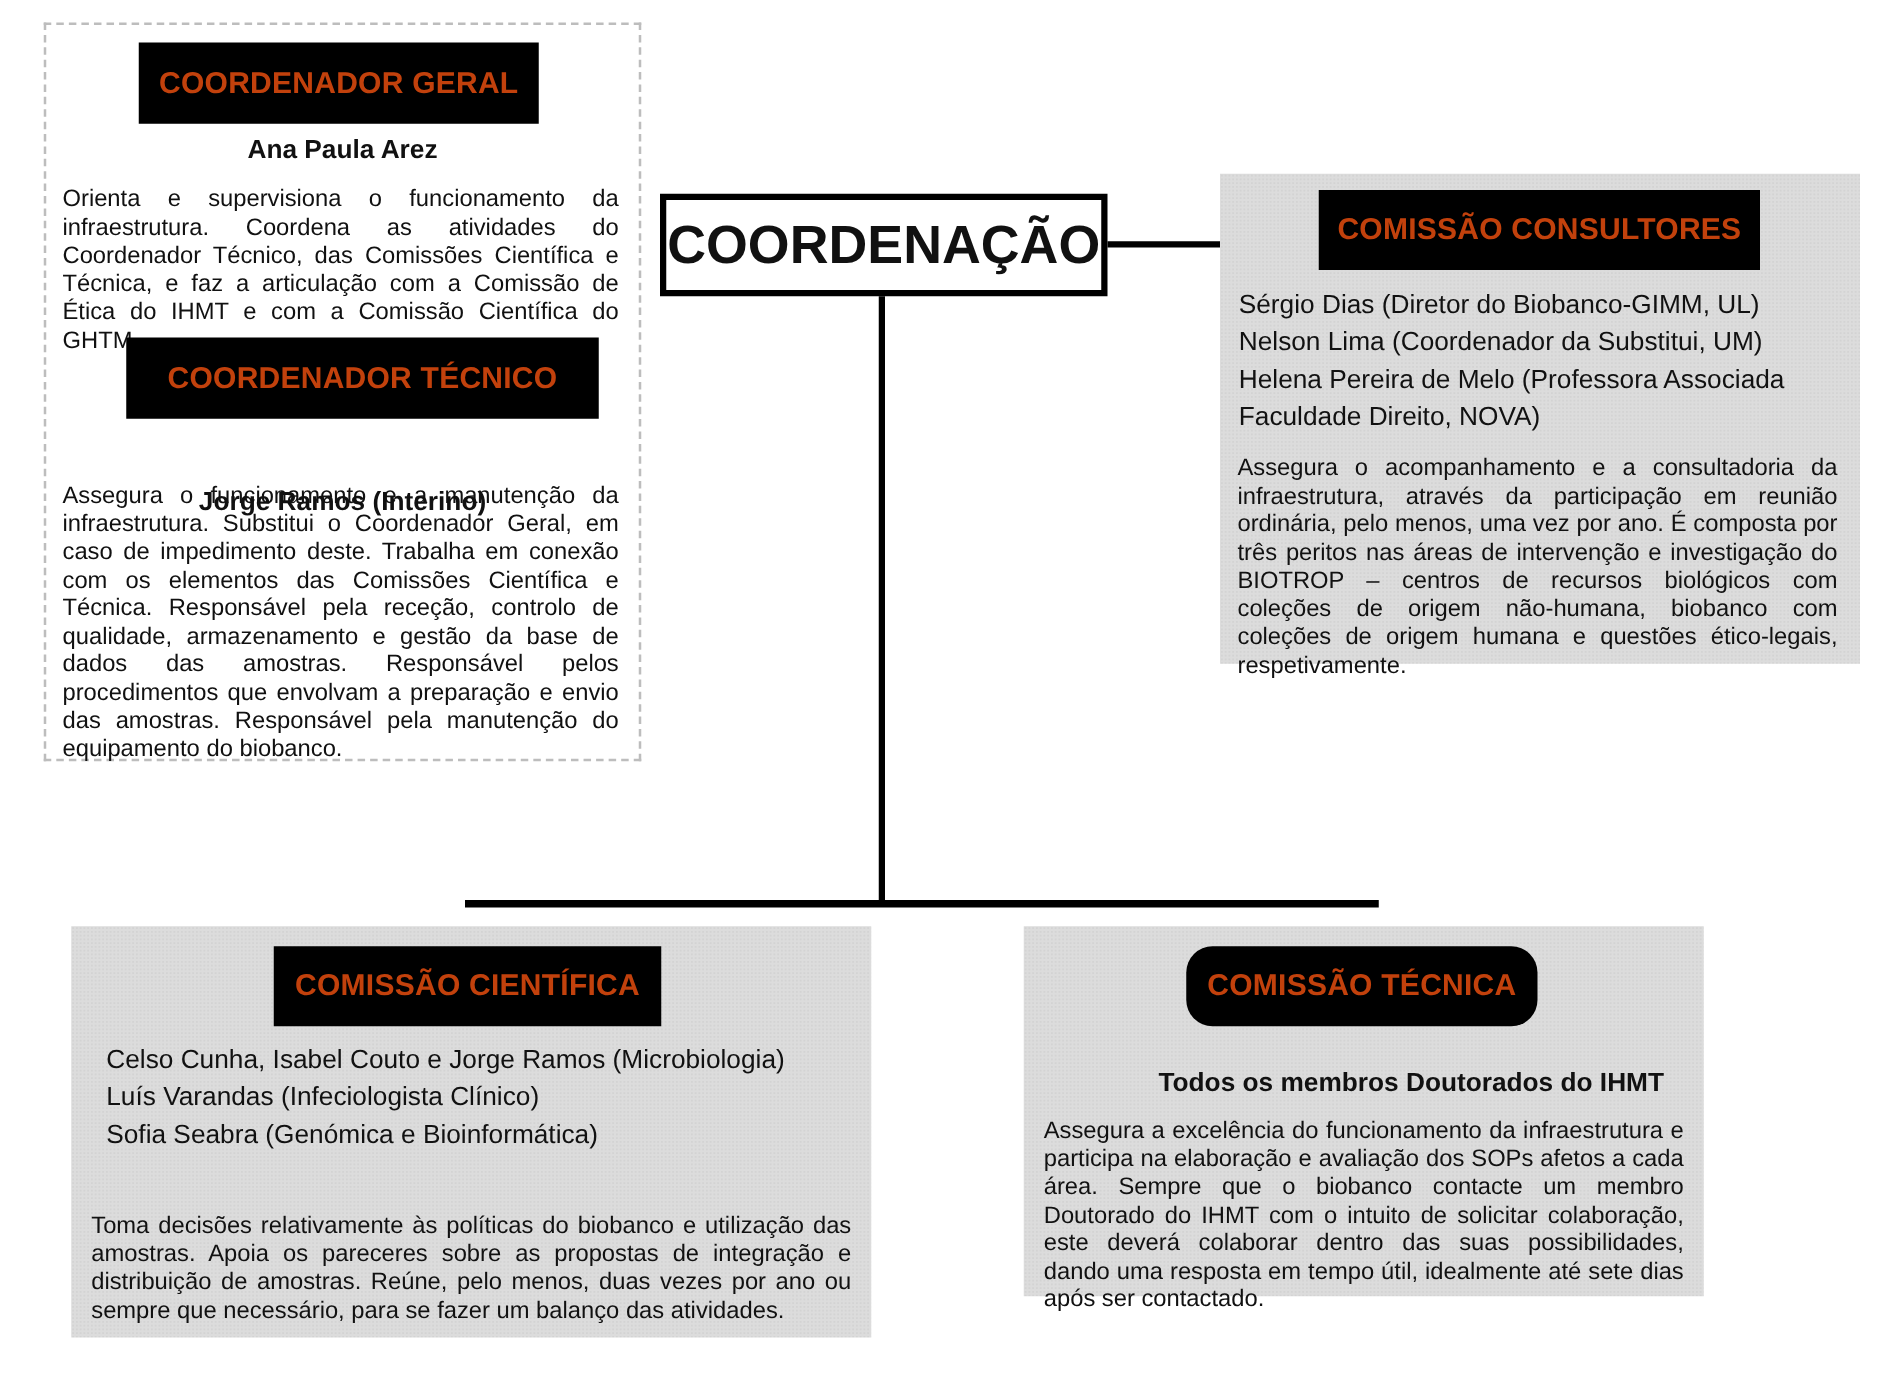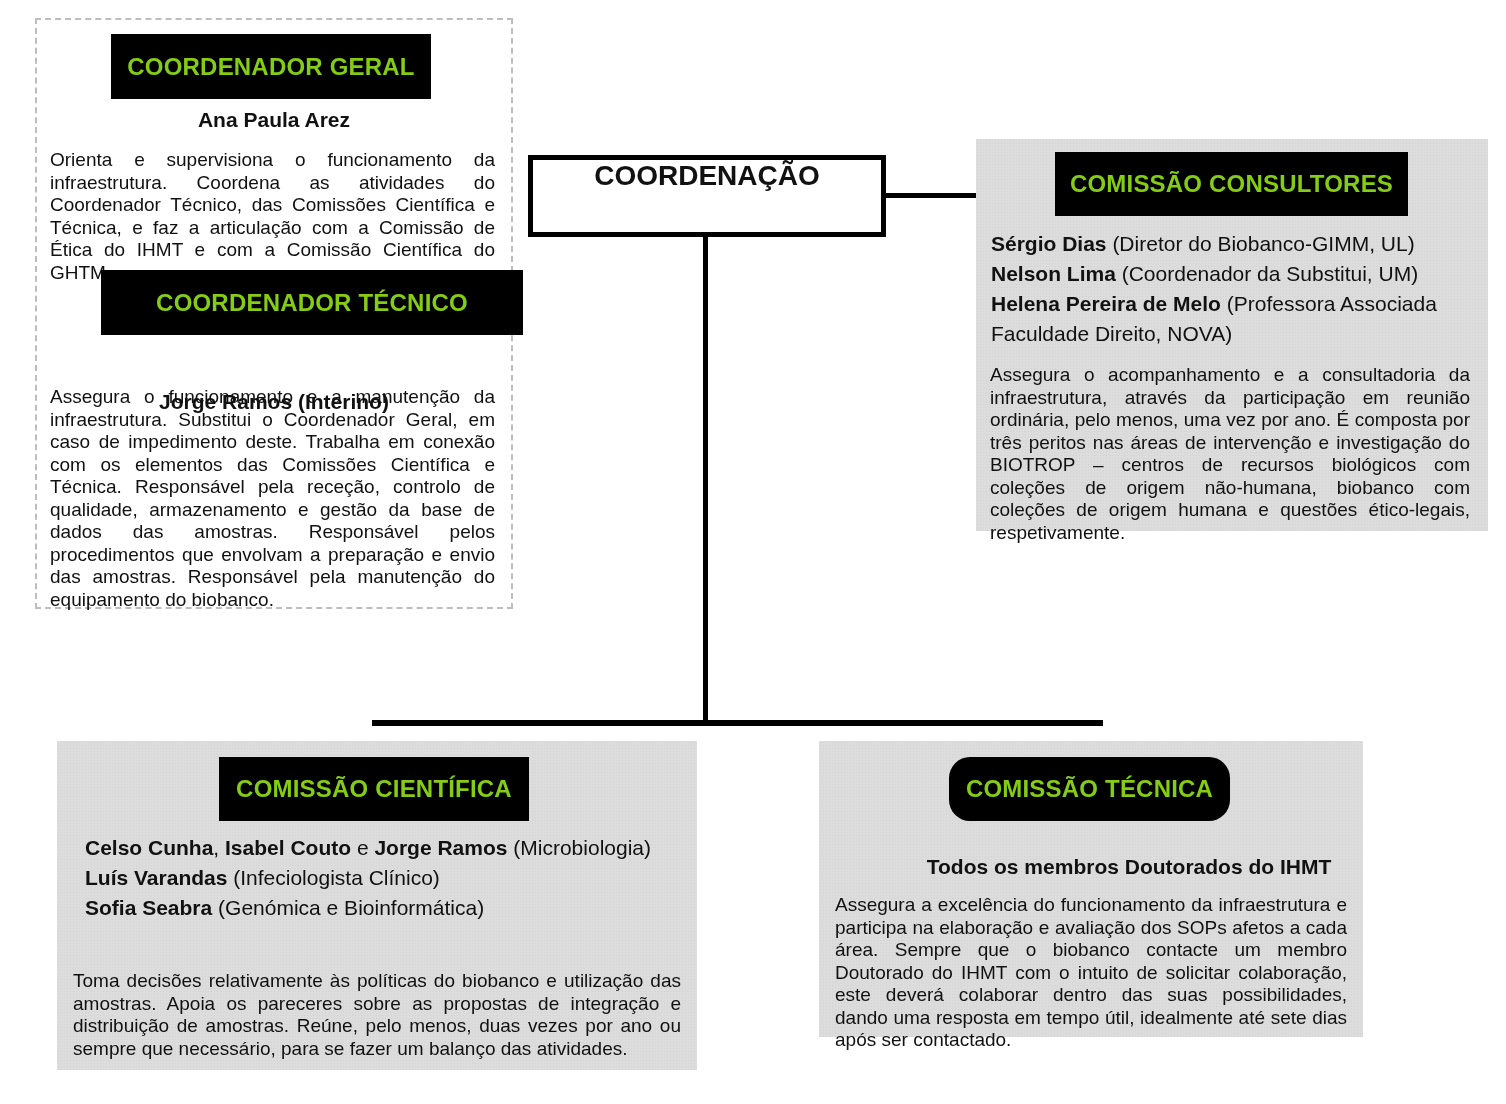--- a/index.html
+++ b/index.html
@@ -3,40 +3,40 @@
   <meta charset="utf-8">
   <style>
     html, body { margin:0; padding:0; background:#ffffff; }
     body { width:1506px; height:1104px; position:relative; overflow:hidden;
            font-family:"Liberation Sans", "DejaVu Sans", sans-serif; color:#111; }
     .abs { position:absolute; box-sizing:border-box; }
     .dashed-box { left:35px; top:18px; width:478px; height:591px; border:2px dashed #bdbdbd; background:#fff; }
     .gray-box { background:#dcdcdc;
       background-image: radial-gradient(rgba(0,0,0,0.04) 1px, transparent 1px);
       background-size:3px 3px; }
-    .title-black { background:#000; color:#84cc16; font-weight:bold; font-size:24px;
+    .title-black { background:#000; color:#c2410c; font-weight:bold; font-size:24px;
       display:flex; align-items:center; justify-content:center; letter-spacing:0.2px; white-space:nowrap; }
     .name { font-weight:bold; font-size:21px; text-align:center; }
     .para { font-size:19px; line-height:22.5px; text-align:justify; }
     .members { font-size:21px; line-height:30px; }
-    .members b { font-weight:bold; }
+    .members b { font-weight:normal; }
     .coord-box { left:528px; top:155px; width:358px; height:82px; border:5px solid #000; background:#fff;
-      display:flex; justify-content:center; font-weight:bold; font-size:28px; }
+      display:flex; align-items:center; justify-content:center; font-weight:bold; font-size:43px; }
     .line { background:#000; }
   </style>
 </head>
 <body>
 
 <div class="abs dashed-box"></div>
 
 <div class="abs title-black" style="left:111px; top:34px; width:320px; height:65px;">COORDENADOR GERAL</div>
 <div class="abs name" style="left:35px; top:108px; width:478px;">Ana Paula Arez</div>
 <div class="abs para" style="left:50px; top:149px; width:445px;">Orienta e supervisiona o funcionamento da infraestrutura. Coordena as atividades do Coordenador Técnico, das Comissões Científica e Técnica, e faz a articulação com a Comissão de Ética do IHMT e com a Comissão Científica do GHTM.</div>
 
-<div class="abs title-black" style="left:101px; top:270px; width:422px; height:65px;">COORDENADOR TÉCNICO</div>
+<div class="abs title-black" style="left:101px; top:270px; width:378px; height:65px;">COORDENADOR TÉCNICO</div>
 <div class="abs name" style="left:35px; top:344px; width:478px;margin-top:46px;">Jorge Ramos (Interino)</div>
 <div class="abs para" style="left:50px; top:386px; width:445px;">Assegura o funcionamento e a manutenção da infraestrutura. Substitui o Coordenador Geral, em caso de impedimento deste. Trabalha em conexão com os elementos das Comissões Científica e Técnica. Responsável pela receção, controlo de qualidade, armazenamento e gestão da base de dados das amostras. Responsável pelos procedimentos que envolvam a preparação e envio das amostras. Responsável pela manutenção do equipamento do biobanco.</div>
 
 <div class="abs coord-box">
   <span>COORDENAÇÃO</span>
 </div>
 
 <div class="abs line" style="left:886px; top:193px; width:90px; height:5px;"></div>
 <div class="abs line" style="left:703px; top:237px; width:5px; height:488px;"></div>
 <div class="abs line" style="left:372px; top:720px; width:731px; height:6px;"></div>

